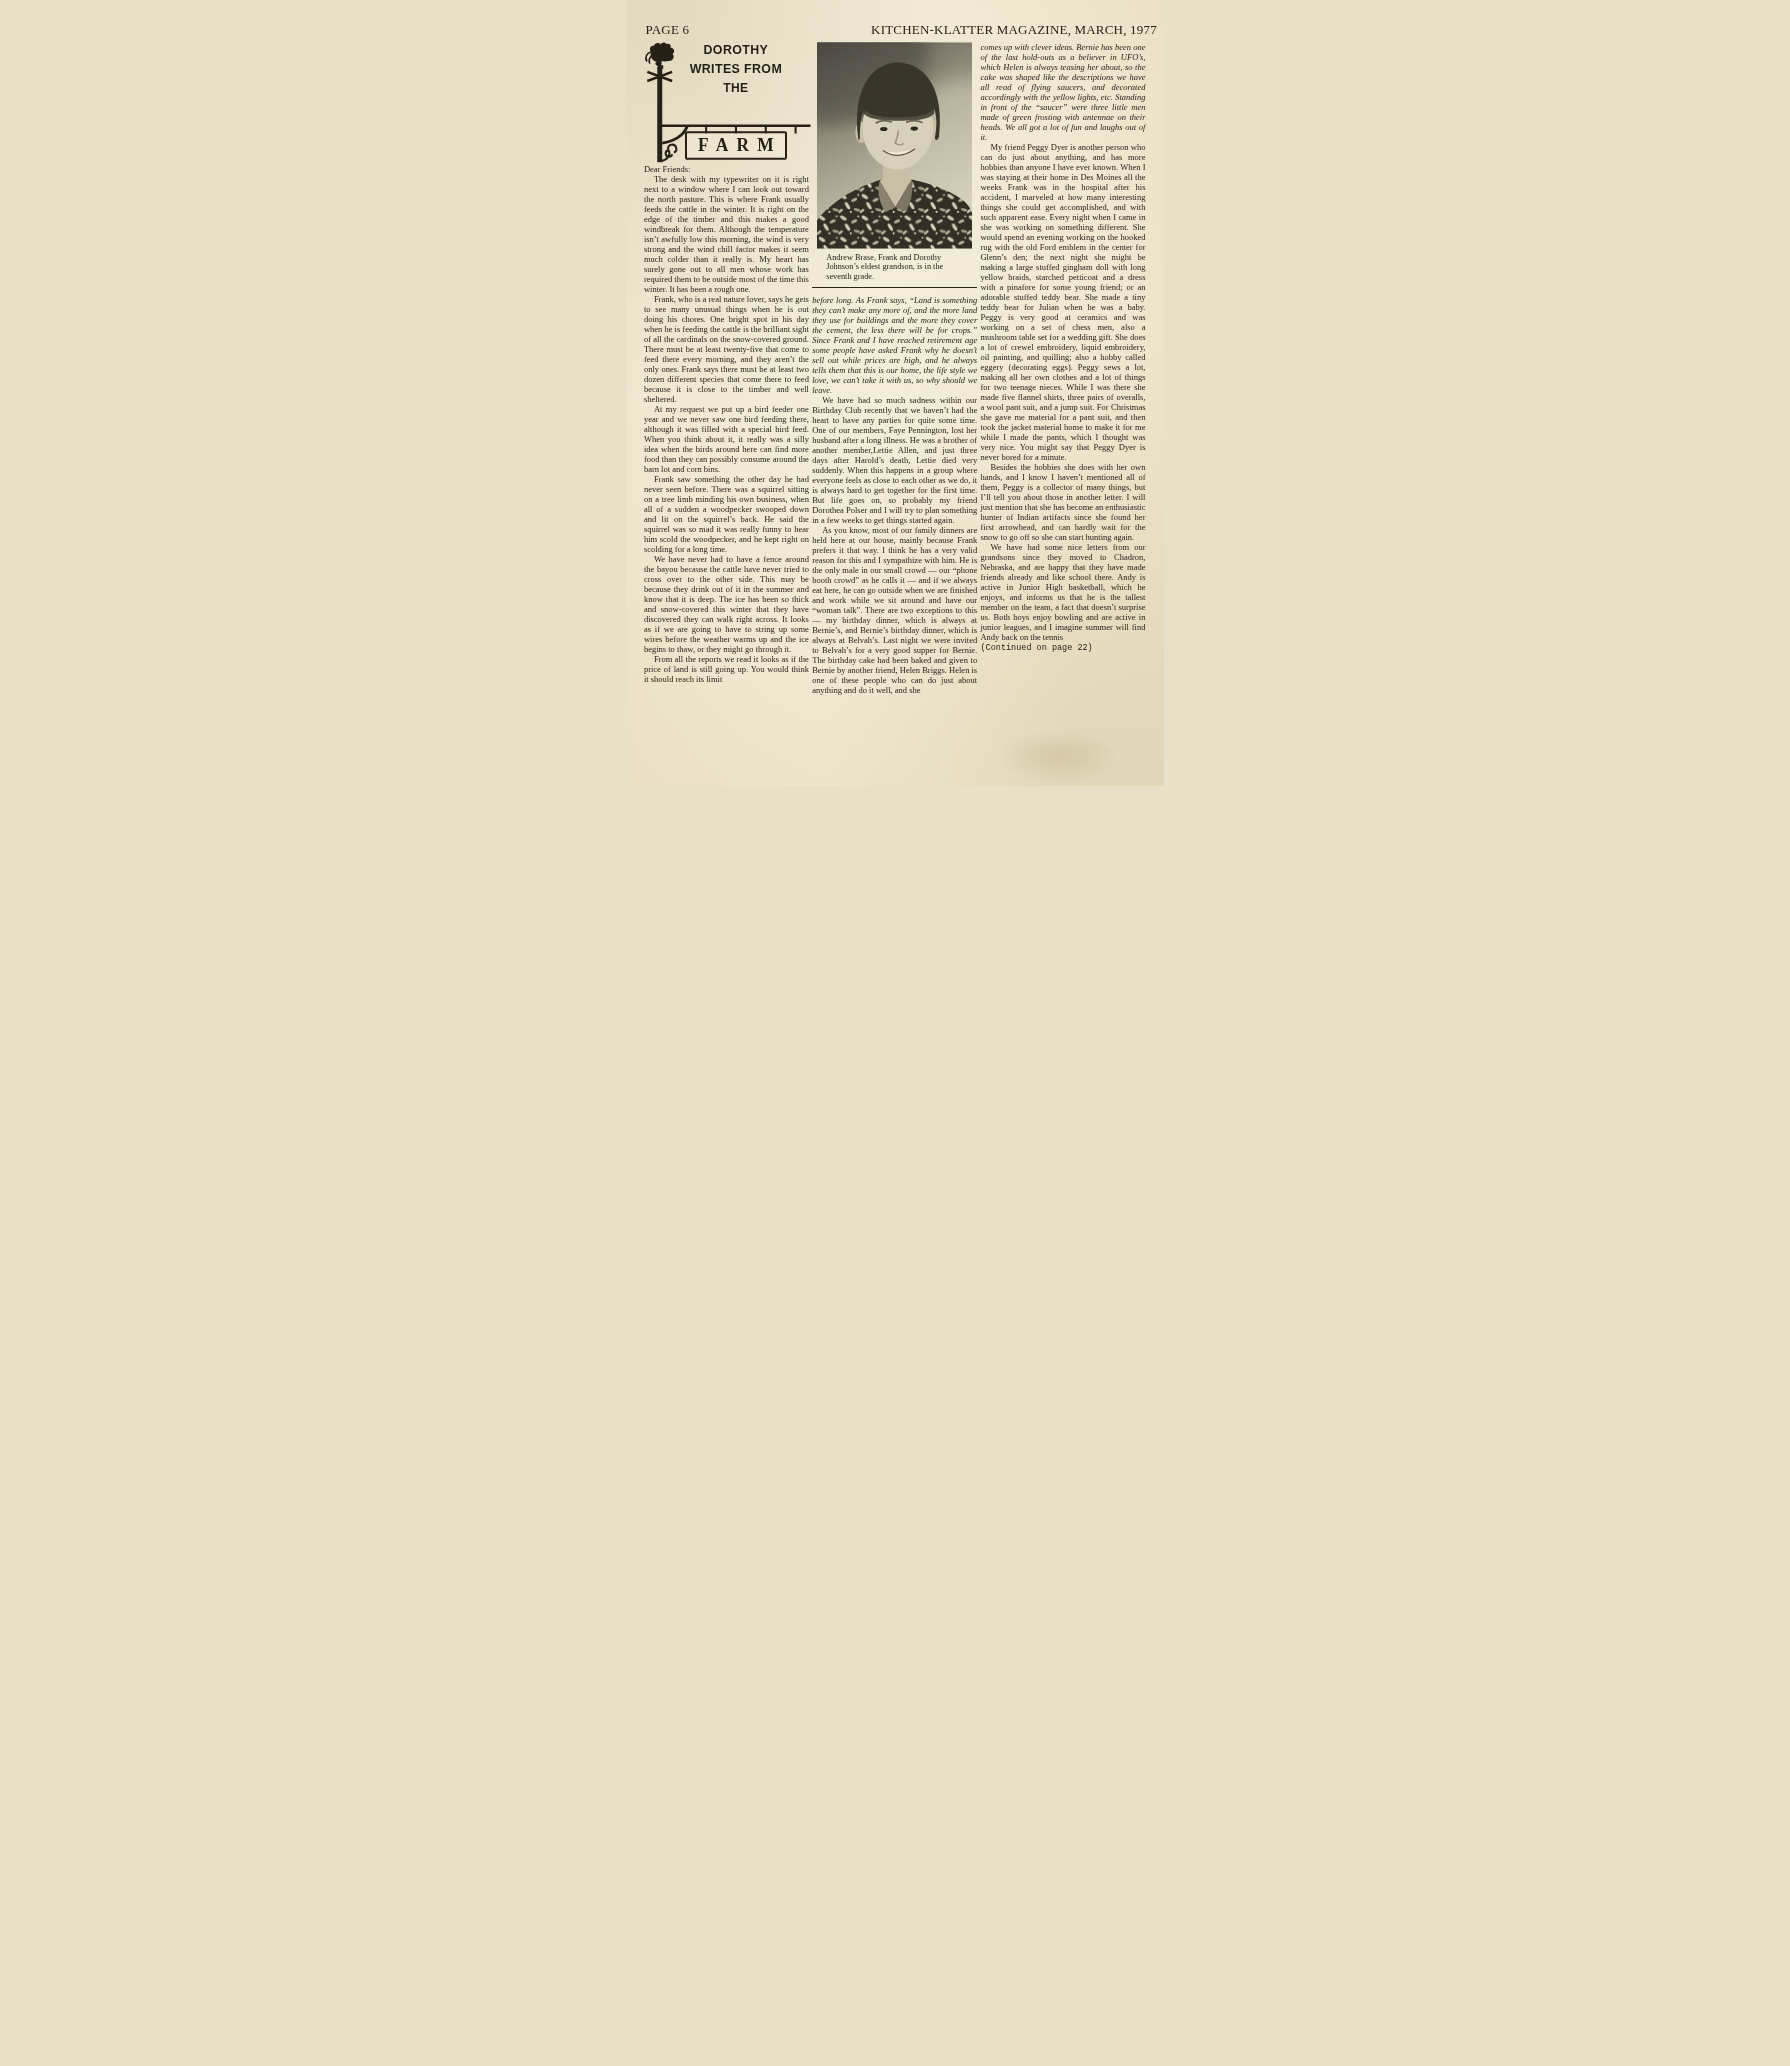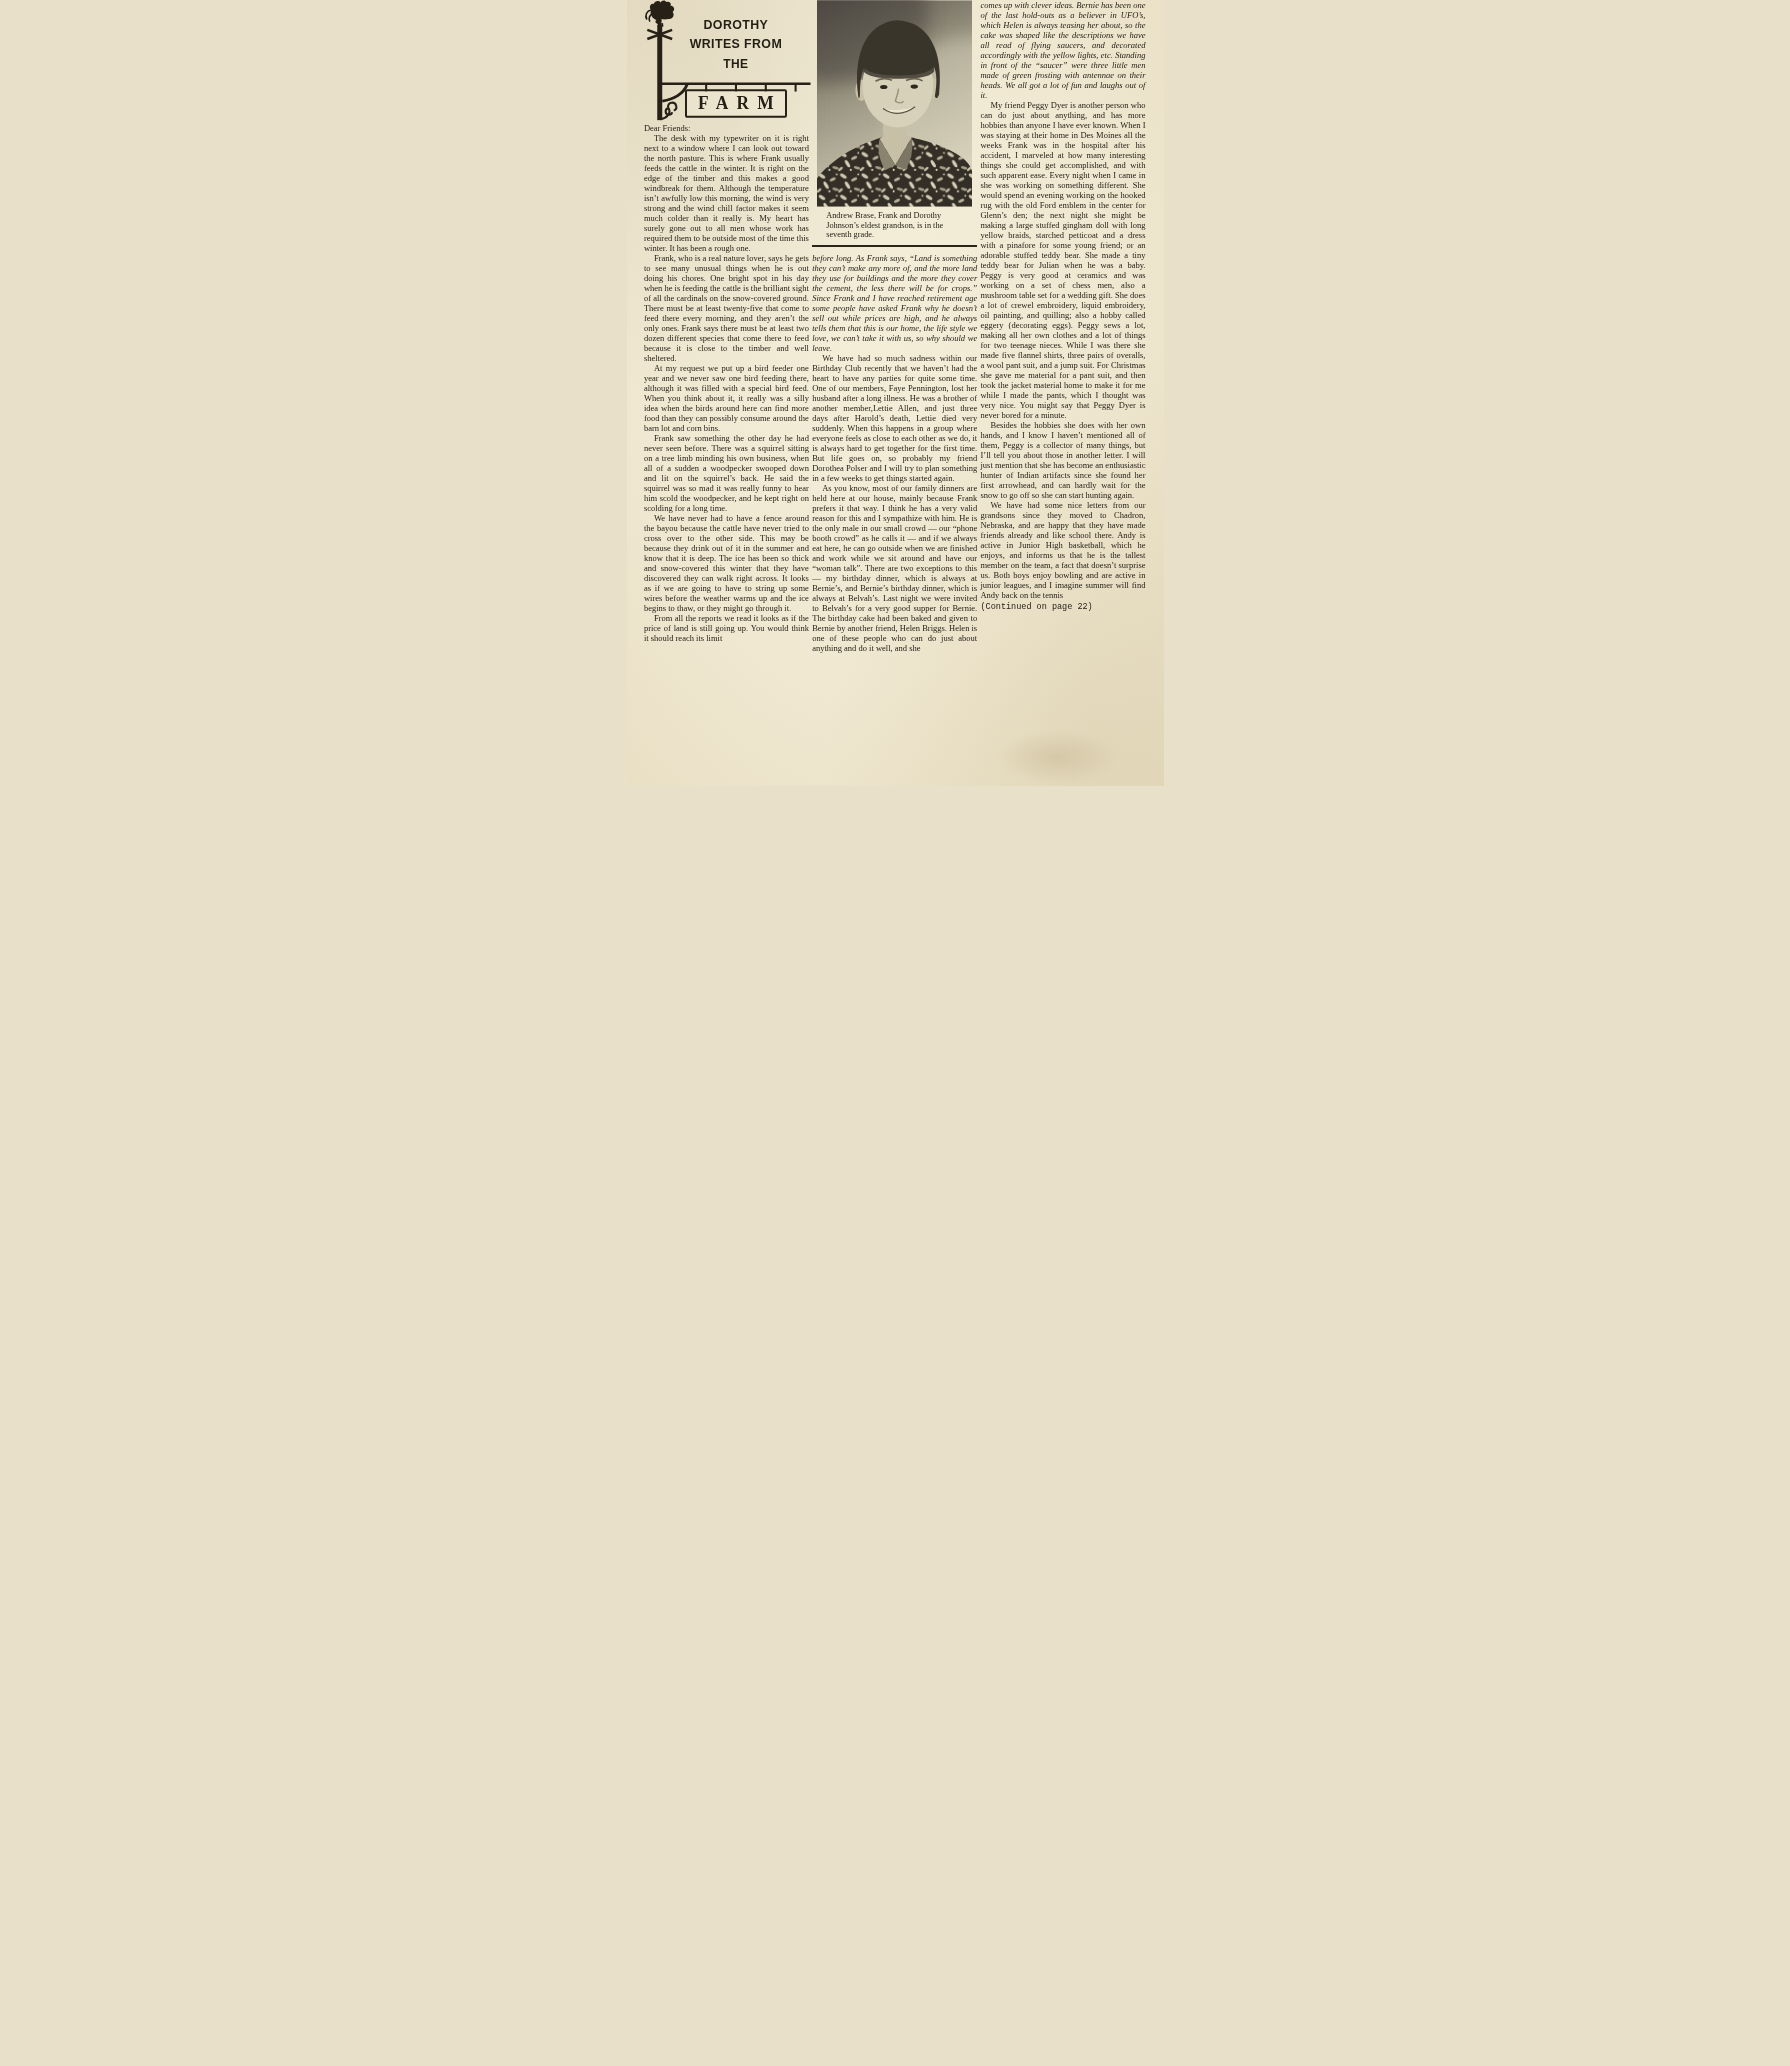--- a/index.html
+++ b/index.html
@@ -31,21 +31,21 @@
   .col p {
     margin:0; text-indent:10px; text-align:justify;
     font-size:8.5px; line-height:10px;
   }
   .col p.noindent { text-indent:0;font-style:italic; }
   .salutation { font-size:8.5px; line-height:10px; }
   
   .logo { position:relative; height:121px; margin-bottom:1.7px; }
   .logo svg { position:absolute; left:0; top:0; }
   .logo-lines {
-    position:absolute; left:30px; top:18px; width:124px; text-align:center;
+    position:absolute; left:30px; top:1px; width:124px; text-align:center;
     font-family:"Liberation Sans","DejaVu Sans",sans-serif; font-weight:700;
     color:#241f15;
   }
   .logo-lines .l { display:block; font-size:12.4px; line-height:14px; margin-bottom:5.4px; letter-spacing:0.4px; }
   .farm-sign {
     position:absolute; left:41px; top:90px; width:98px; height:23px;
     border:2.1px solid #262016; border-radius:2.1px;
     display:flex; align-items:center; justify-content:center;
     font-weight:700; font-size:17.4px; letter-spacing:8.3px; text-indent:8.3px;
     transform:scaleY(1.06); color:#241f15; background:rgba(244,238,217,.4);
@@ -64,20 +64,24 @@
     position:absolute; bottom:2.5px; right:45px; width:124px; height:54px;
     background:radial-gradient(ellipse, rgba(158,136,86,.20), transparent 70%);
     pointer-events:none;
   }
 </style>
 </head>
 <body>
 
 <div class="page">
 
+  <div class="hdr">
+    <span>PAGE 6</span>
+    <span>KITCHEN-KLATTER MAGAZINE, MARCH, 1977</span>
+  </div>
 
   <div class="columns">
 
     <div class="col">
       <div class="logo">
         <svg width="169" height="121" viewBox="0 0 408 292" aria-hidden="true">
           <g fill="#262016" stroke="#262016">
 
             <g>
               <path stroke="none" d="M30,48 C20,44 13,34 17,24 C11,18 15,7 24,9 C26,2 36,0 40,6 C43,0 51,-1 54,5 C60,2 67,7 64,13 C73,14 76,24 69,29 C75,36 70,46 60,46 C53,47 46,47 42,46 C45,53 39,61 32,57 C27,55 26,50 30,48 Z"></path>

